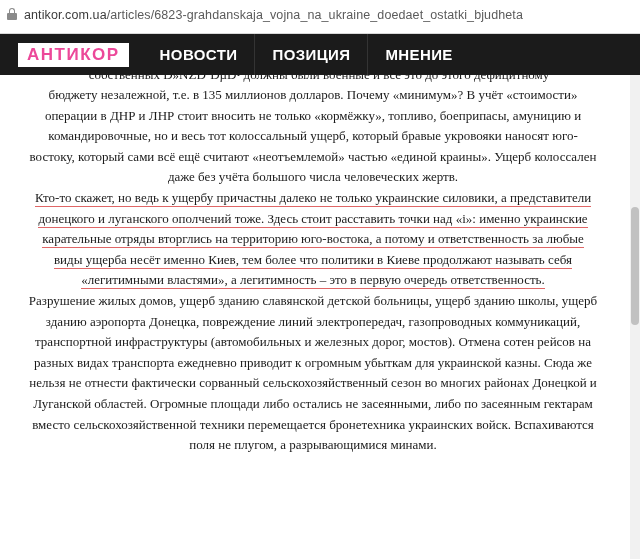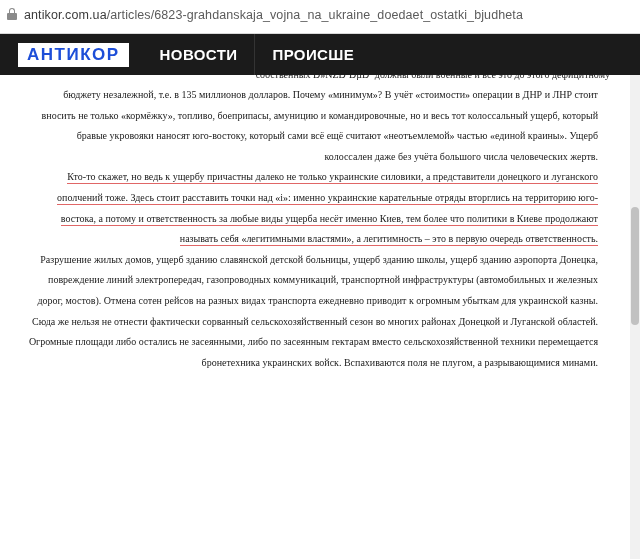--- a/index.html
+++ b/index.html
@@ -70,21 +70,21 @@
     align-items: stretch;
     position: relative;
   }
   .logo {
     display: flex;
     align-items: center;
     padding: 0 14px 0 18px;
   }
   .logo-box {
     background: #ffffff;
-    color: #1d4ed8;
+    color: #ec4899;
     font-family: "Liberation Sans", sans-serif;
     font-weight: bold;
     font-size: 17px;
     letter-spacing: 1.5px;
     padding: 3px 9px 4px 9px;
     line-height: 1;
   }
   .nav {
     display: flex;
     align-items: stretch;
@@ -107,24 +107,24 @@
   .nav-item:first-child { border-left: none; }
 
   
   .content-wrap {
     position: relative;
     height: 492px;
     overflow: hidden;
   }
   .article {
     padding: 0 30px 0 28px;
-    font-size: 10px;
+    font-size: 13px;
     line-height: 20.6px;
     color: #1a1a1a;
-    text-align: right;
+    text-align: center;
   }
   .article p {
     margin: 0 12px 0 0;
   }
   .clipped-line {
     height: 10px;
     overflow: hidden;
     color: #1a1a1a;
     position: relative;
   }
@@ -170,21 +170,24 @@
 
 <div class="site-header">
   <div class="logo">
     <span class="logo-box">АНТИКОР</span>
   </div>
   <div class="nav">
     <div class="nav-item">
         <span>НОВОСТИ</span>
       </div>
     <div class="nav-item">
-        <span>ПРОИСШЕ</span>
+        <span>ПОЗИЦИЯ</span>
+      </div>
+    <div class="nav-item">
+        <span>МНЕНИЕ</span>
       </div>
   </div>
 </div>
 
 <div class="content-wrap">
   <div class="article">
     <div class="clipped-line">
         <span>собственных Ð»ÑŽÐ´ÐµÐ¹ должны были военные и все это до этого дефицитному</span>
       </div>
     <p>бюджету незалежной, т.е. в 135 миллионов долларов. Почему «минимум»? В учёт «стоимости» операции в ДНР и ЛНР стоит вносить не только «кормёжку», топливо, боеприпасы, амуницию и командировочные, но и весь тот колоссальный ущерб, который бравые укровояки наносят юго-востоку, который сами всё ещё считают «неотъемлемой» частью «единой краины». Ущерб колоссален даже без учёта большого числа человеческих жертв.</p>

